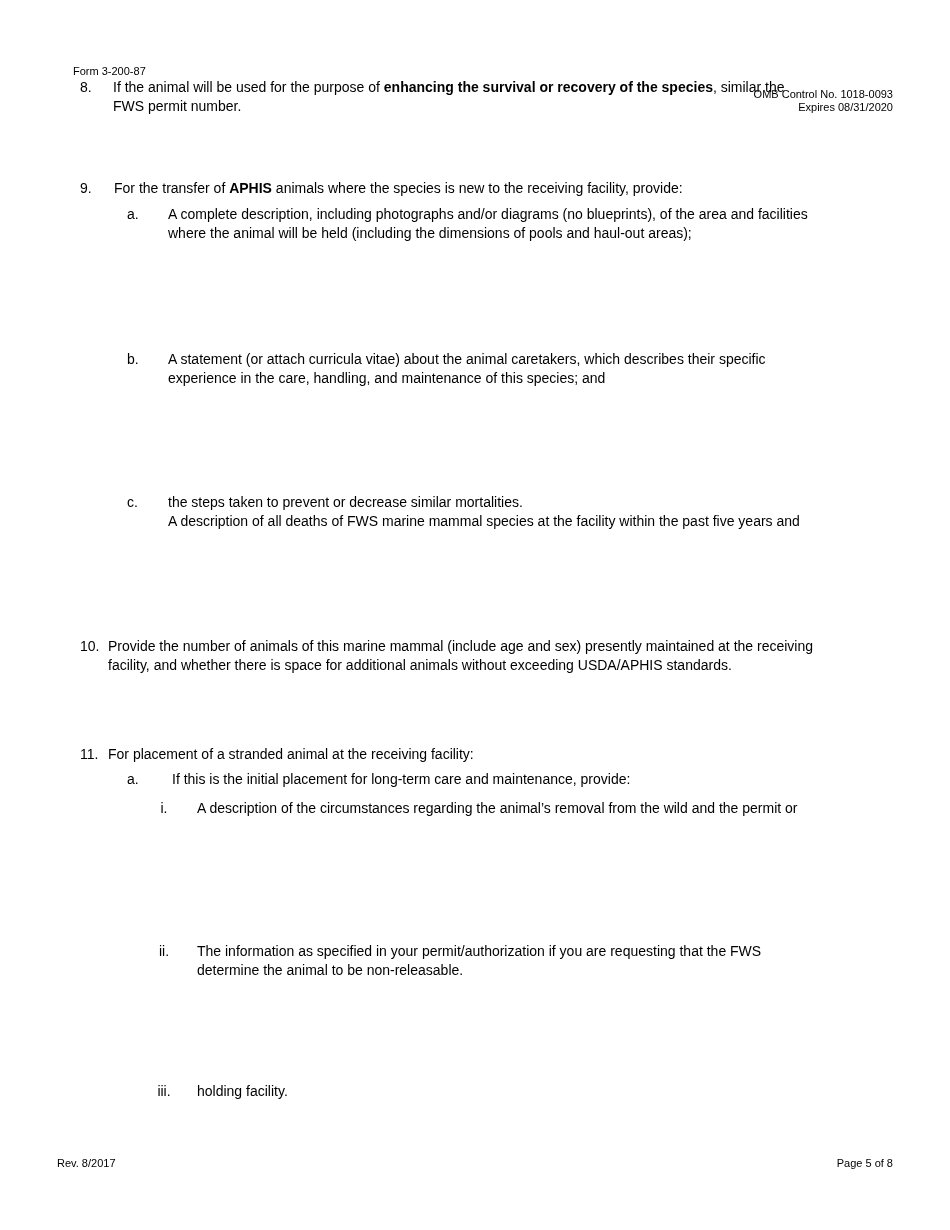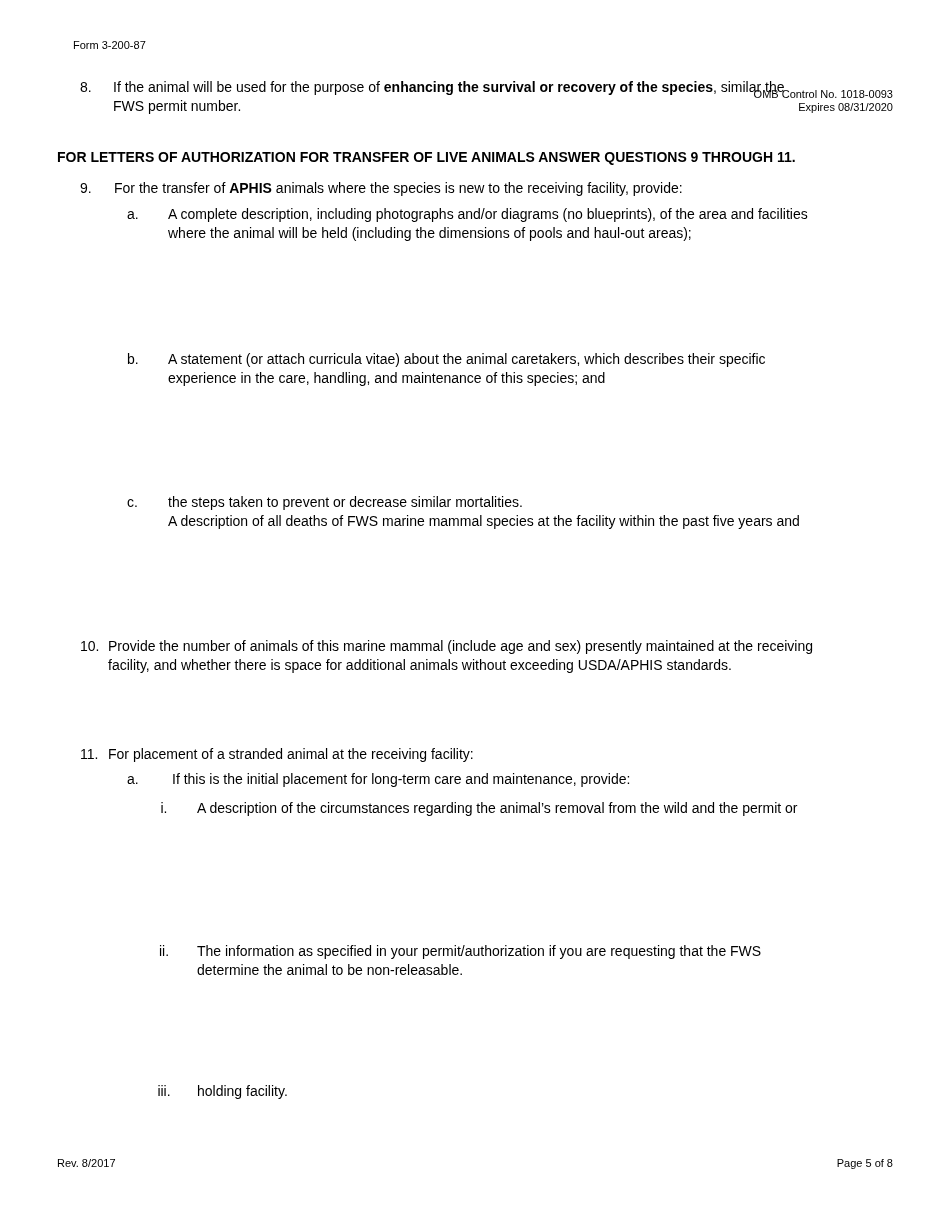--- a/index.html
+++ b/index.html
@@ -13,21 +13,21 @@
     overflow:hidden;
   }
   .small{font-size:11px;line-height:13px;}
   .row{position:absolute;left:0;width:100%;font-size:14px;line-height:19px;white-space:nowrap;}
   .num{position:absolute;top:0;}
   .txt{position:absolute;top:0;}
   .line{display:block;}
   b{font-weight:bold;}
   .u{}
 
-  #hdr-left{position:absolute;left:57px;top:39px;padding-left:16px;}
+  #hdr-left{position:absolute;left:57px;top:65px;padding-left:16px;}
   #hdr-right{position:absolute;right:57px;top:48px;text-align:right;margin-top:40px;}
 
   #q8{top:78px}   #q8 .num{left:80px}   #q8 .txt{left:113px}
   #heading{position:absolute;left:57px;top:148px;font-size:14px;line-height:19px;font-weight:bold;white-space:nowrap;}
   #q9{top:179px}  #q9 .num{left:80px}   #q9 .txt{left:114px}
   #q9a{top:205px} #q9a .num{left:127px} #q9a .txt{left:168px}
   #q9b{top:350px} #q9b .num{left:127px} #q9b .txt{left:168px}
   #q9c{top:493px} #q9c .num{left:127px} #q9c .txt{left:168px}
   #q10{top:637px} #q10 .num{left:80px}  #q10 .txt{left:108px}
   #q11{top:745px} #q11 .num{left:80px}  #q11 .txt{left:108px}
@@ -52,21 +52,20 @@
   </div>
 
   <div id="q8" class="row">
     <span class="num">8.</span>
     <div class="txt">
       <span class="line"><span>If the animal will be used for the purpose of </span><b>enhancing the survival or recovery of the species</b><span>, similar the</span></span>
       <span class="line">FWS permit number.</span>
     </div>
   </div>
 
-  <div id="heading">FOR LETTERS OF AUTHORIZATION FOR TRANSFER OF LIVE ANIMALS ANSWER QUESTIONS 9 THROUGH 11.</div>
 
   <div id="q9" class="row">
     <span class="num">9.</span>
     <div class="txt">
       <span class="line"><span>For the transfer of </span><b>APHIS</b><span> animals where the species is </span><span class="u">new</span><span> to the receiving facility, provide:</span></span>
     </div>
   </div>
 
   <div id="q9a" class="row">
     <span class="num">a.</span>

